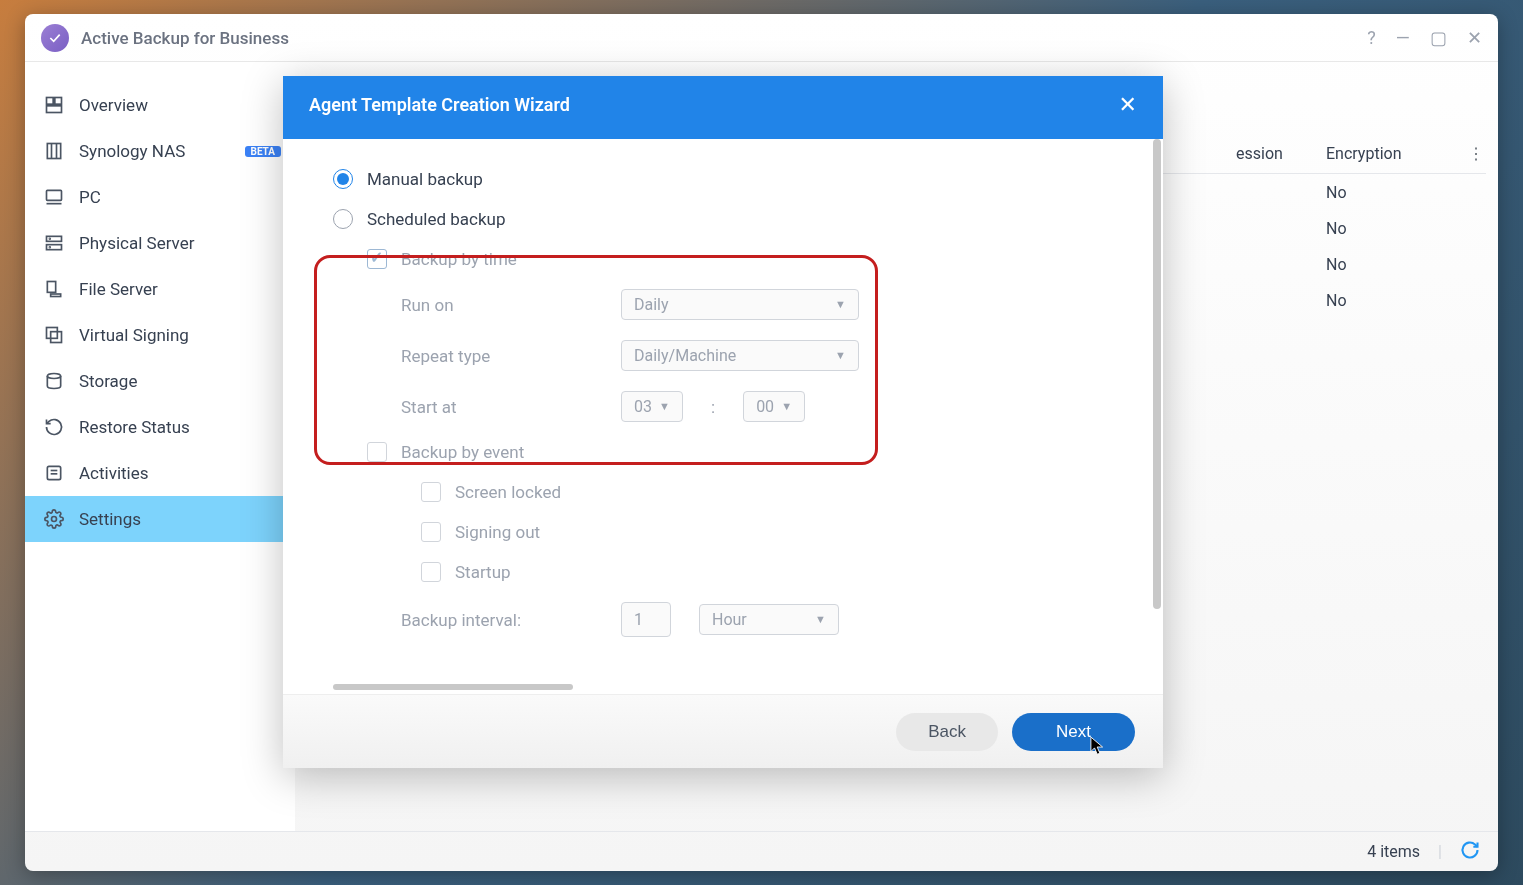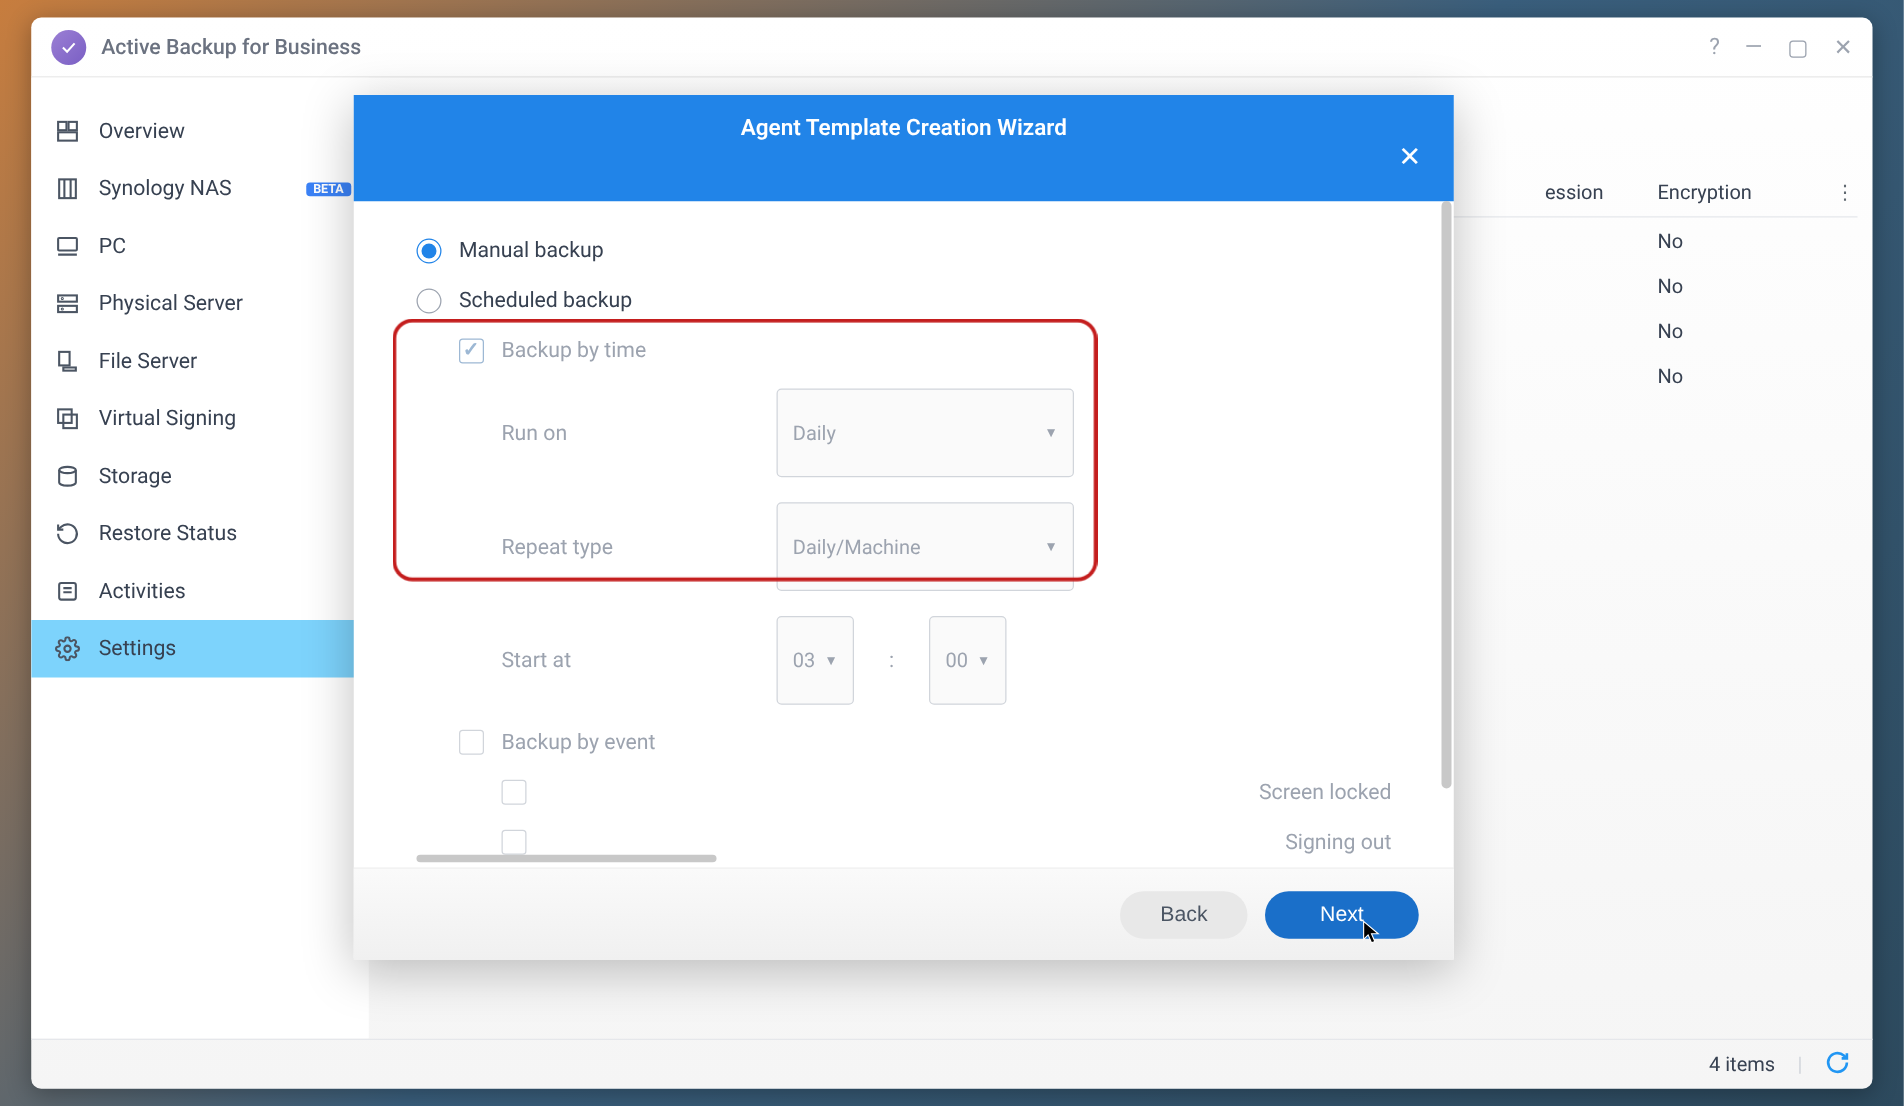--- a/index.html
+++ b/index.html
@@ -105,21 +105,21 @@
   box-shadow: 0 8px 40px rgba(0,0,0,0.25);
   display: flex;
   flex-direction: column;
   border-radius: 2px;
 }
 .modal-header {
   background: #2184e8;
   color: #fff;
   padding: 16px 26px 22px 26px;
 }
-.modal-title-row { display: flex; align-items: center; flex-direction: column; }
+.modal-title-row { display: flex; align-items: center; }
 .modal-title { font-size: 18px; font-weight: 600; }
 .modal-close { margin-left: auto; font-size: 22px; cursor: pointer; font-weight: 300; }
 .modal-subtitle { font-size: 24px; font-weight: 700; margin-top: 24px; margin-left: 6px; }
 .modal-body { flex: 1; padding: 30px 50px 10px 50px; overflow: auto; position: relative; }
 .modal-body-scrollbar {
   position: absolute;
   right: 2px;
   top: 0;
   width: 8px;
   height: 470px;
@@ -157,32 +157,32 @@
   top: -2px; left: 2px;
   color: #2184e8;
   font-size: 16px;
   font-weight: bold;
 }
 .disabled { color: #9ca3af; }
 .disabled .checkbox, .disabled .radio { border-color: #d1d5db; }
 .disabled .checkbox.checked::after { color: #9db8d4; }
 .disabled .checkbox.checked { border-color: #9db8d4; }
 .indent-1 { margin-left: 34px; }
-.indent-2 { margin-left: 68px; justify-content: space-between; }
+.indent-2 { margin-left: 88px; }
 .field-row {
   display: flex;
   align-items: center;
   margin-bottom: 20px;
   margin-left: 68px;
 }
 .field-label { width: 220px; font-size: 17px; color: #9ca3af; }
 .select {
   border: 1px solid #d1d5db;
   border-radius: 4px;
-  padding: 25px 12px;
+  padding: 5px 12px;
   font-size: 16px;
   color: #9ca3af;
   background: #fafafa;
   display: flex;
   align-items: center;
   justify-content: space-between;
   min-width: 238px;
   cursor: not-allowed;
 }
 .select.small { min-width: 62px; }

